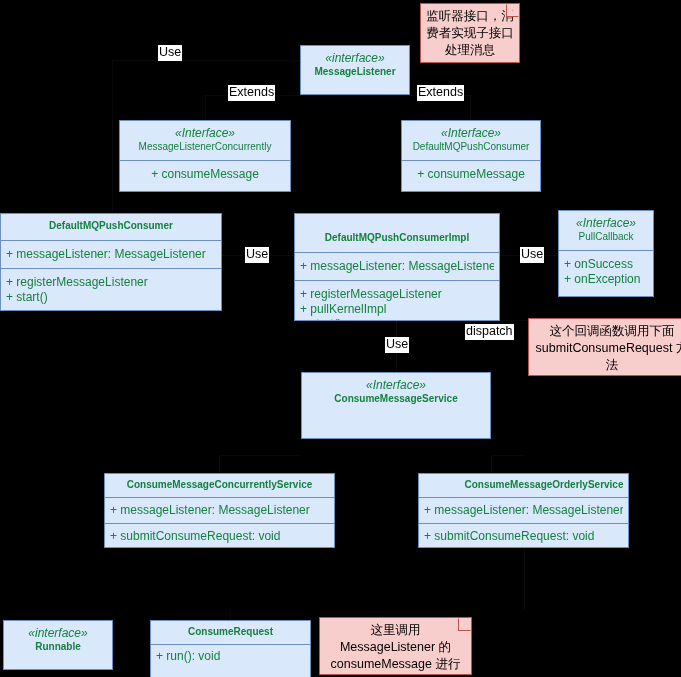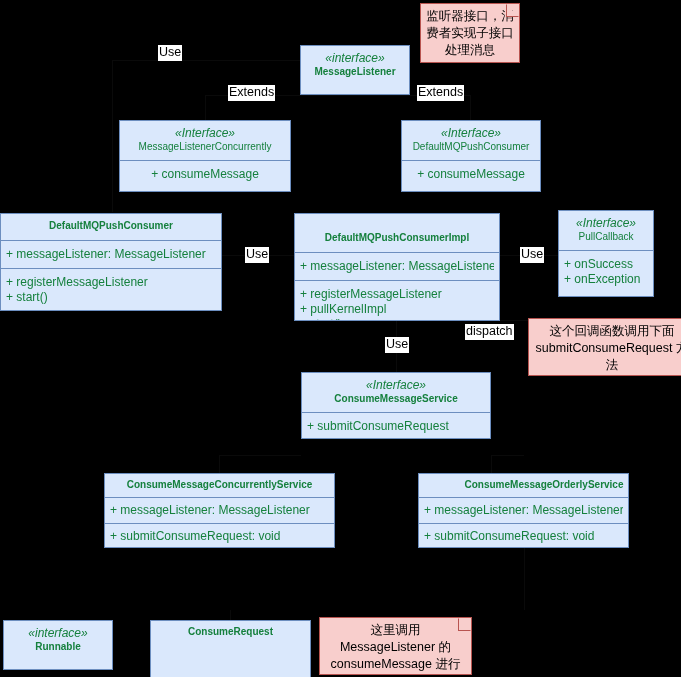--- a/index.html
+++ b/index.html
@@ -197,23 +197,20 @@
   <div class="note-box" style="left:528px; top:318px; width:168px; height:58px; text-align:center;">
     <div class="note-fold"></div>
     <span>这个回调函数调用下面 submitConsumeRequest 方法</span>
   </div>
 
   <div class="uml-box" style="left:301px; top:372px; width:190px; height:67px;">
     <div class="uml-head">
       <span class="uml-stereo">«Interface»</span>
       <span class="uml-title">ConsumeMessageService</span>
     </div>
-    <div class="uml-compartment">
-      <span class="member">+ submitConsumeRequest</span>
-    </div>
   </div>
 
   <div class="uml-box" style="left:104px; top:473px; width:231px; height:75px;">
     <div class="uml-head" style="padding-top:5px;padding-bottom:5px;">
       <span class="uml-title">ConsumeMessageConcurrentlyService</span>
     </div>
     <div class="uml-compartment" style="padding-top:5px;padding-bottom:5px;">
       <span class="member">+ messageListener: MessageListener</span>
     </div>
     <div class="uml-compartment" style="padding-top:5px;padding-bottom:5px;">
@@ -236,20 +233,23 @@
   <div class="uml-box" style="left:3px; top:620px; width:110px; height:50px;">
     <div class="uml-head">
       <span class="uml-stereo">«interface»</span>
       <span class="uml-title">Runnable</span>
     </div>
   </div>
 
   <div class="uml-box" style="left:150px; top:620px; width:161px; height:60px;">
     <div class="uml-head" style="padding-top:5px;padding-bottom:5px;">
       <span class="uml-title">ConsumeRequest</span>
+    </div>
+    <div class="uml-compartment" style="padding-top:4px;padding-bottom:4px;">
+      <span class="member">+ run(): void</span>
     </div>
   </div>
 
   <div class="note-box" style="left:319px; top:617px; width:153px; height:58px;">
     <div class="note-fold"></div>
     <span>这里调用MessageListener 的 consumeMessage 进行消息消费</span>
   </div>
 
   <div class="edge-label" style="left:158px; top:45px;">Use</div>
   <div class="edge-label" style="left:228px; top:85px;">Extends</div>

